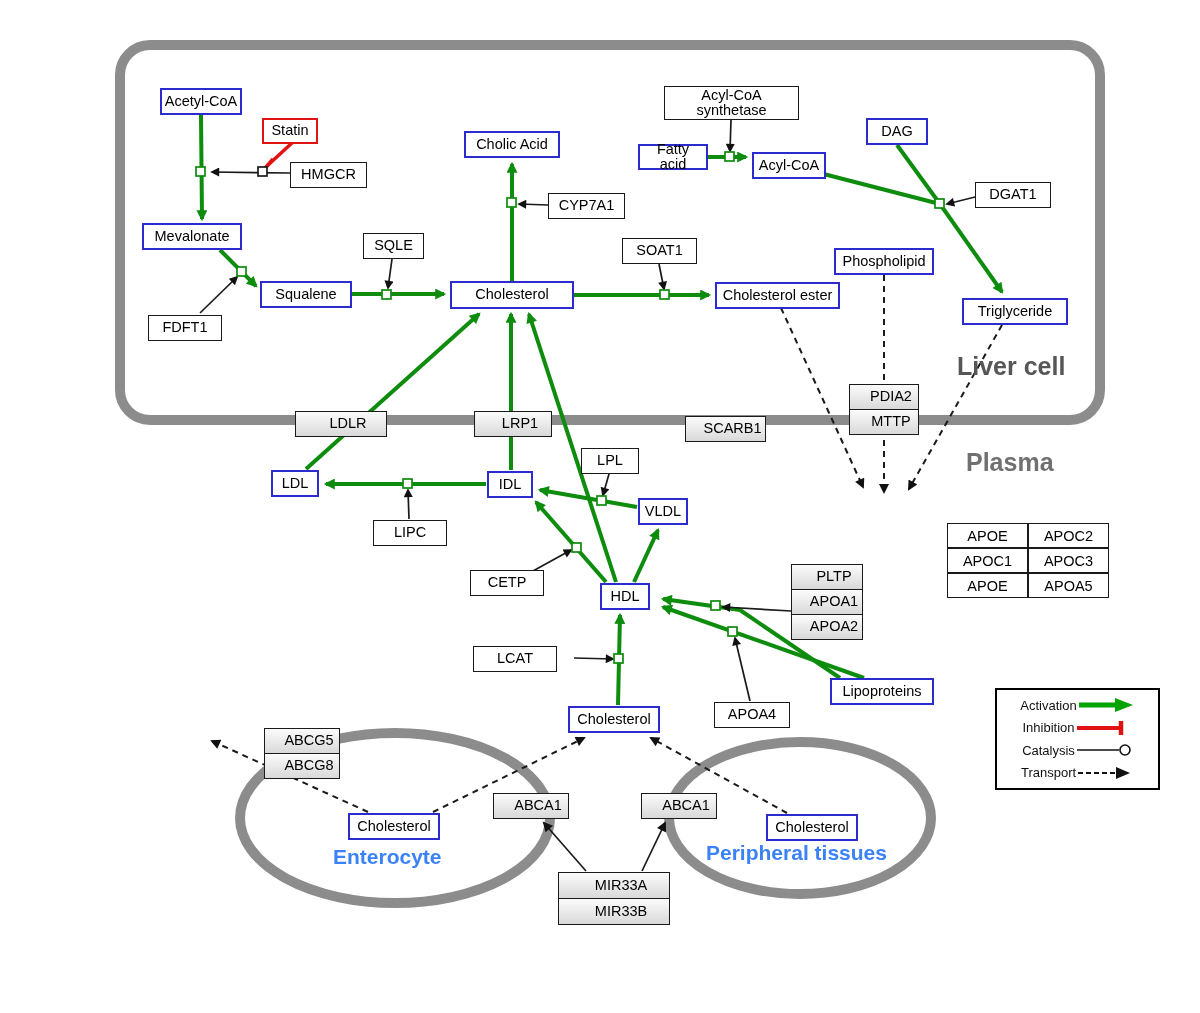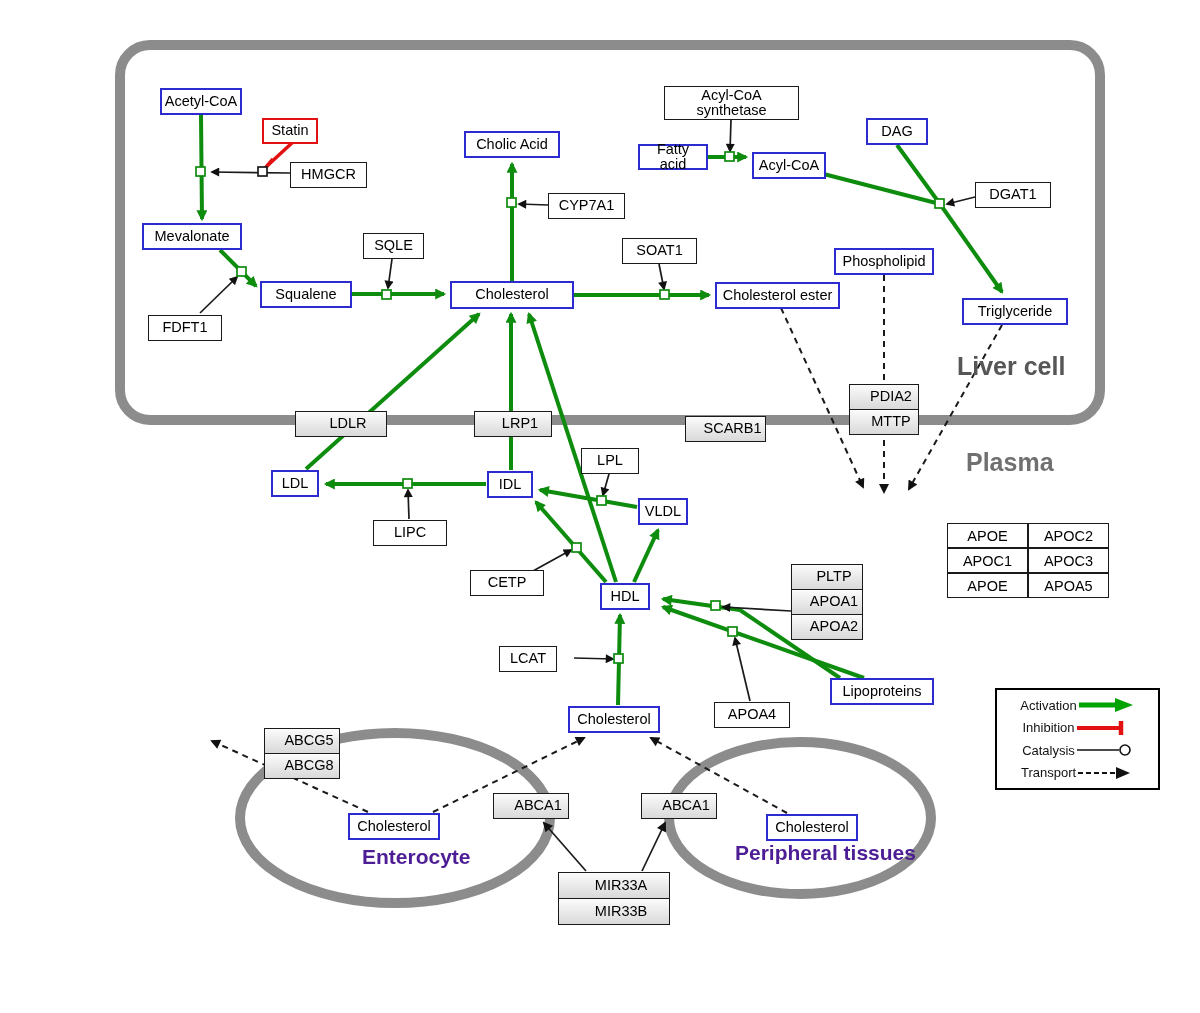--- a/index.html
+++ b/index.html
@@ -8,21 +8,21 @@
   #edges{position:absolute;left:0;top:0;z-index:1;}
   .node{position:absolute;z-index:2;box-sizing:border-box;display:flex;
         align-items:center;justify-content:center;text-align:center;
         background:#fff;border:1.6px solid #1a1a1a;color:#000;
         font-size:14.5px;line-height:1.05;padding:1px 2px;}
   .metab{border:2.4px solid #2b2bd0;}
   .drug{border:2.4px solid #e31212;}
   .grad{background:linear-gradient(180deg,#fbfbfb 0%,#d9d9d9 100%);padding-left:16px;}
   .region-label{position:absolute;z-index:2;font-weight:bold;color:#6e6e6e;}
   .lbl-large{font-size:25px;color:#565656;}
-  .lbl-med{font-size:21px;color:#4c1d95;margin-left:29px;}
+  .lbl-med{font-size:21px;color:#3b82f6;}
   #legend{position:absolute;z-index:3;left:995px;top:688px;width:165px;height:102px;
           border:2.5px solid #000;background:#fff;box-sizing:border-box;
           display:flex;flex-direction:column;justify-content:space-around;
           padding:4px 8px;}
   .legend-row{display:flex;align-items:center;justify-content:center;}
   .legend-row span{font-size:13px;color:#111;}
   .apo-table{position:absolute;z-index:2;left:905px;top:523px;display:grid;
              grid-template-columns:81px 81px;grid-auto-rows:25px;padding-left:42px;}
   .apo-cell{box-sizing:border-box;border:1.4px solid #1a1a1a;background:#fff;
             display:flex;align-items:center;justify-content:center;font-size:14.5px;}
@@ -152,21 +152,21 @@
   <div class="node metab" style="left:271px;top:470px;width:48px;height:27px">LDL</div>
   <div class="node metab" style="left:487px;top:471px;width:46px;height:27px">IDL</div>
   <div class="node" style="left:373px;top:520px;width:74px;height:26px">LIPC</div>
   <div class="node" style="left:581px;top:448px;width:58px;height:26px">LPL</div>
   <div class="node metab" style="left:638px;top:498px;width:50px;height:27px">VLDL</div>
   <div class="node" style="left:470px;top:570px;width:74px;height:26px">CETP</div>
   <div class="node metab" style="left:600px;top:583px;width:50px;height:27px">HDL</div>
   <div class="node grad" style="left:791px;top:564px;width:72px;height:26px">PLTP</div>
   <div class="node grad" style="left:791px;top:589px;width:72px;height:26px">APOA1</div>
   <div class="node grad" style="left:791px;top:614px;width:72px;height:26px">APOA2</div>
-  <div class="node" style="left:499px;top:646px;width:58px;height:26px">LCAT</div>
+  <div class="node" style="left:473px;top:646px;width:84px;height:26px">LCAT</div>
   <div class="node" style="left:714px;top:702px;width:76px;height:26px">APOA4</div>
   <div class="node metab" style="left:830px;top:678px;width:104px;height:27px">Lipoproteins</div>
   <div class="node metab" style="left:568px;top:706px;width:92px;height:27px">Cholesterol</div>
 
   <div class="apo-table">
     <div class="apo-cell">APOE</div>
     <div class="apo-cell">APOC2</div>
     <div class="apo-cell">APOC1</div>
     <div class="apo-cell">APOC3</div>
     <div class="apo-cell">APOE</div>

